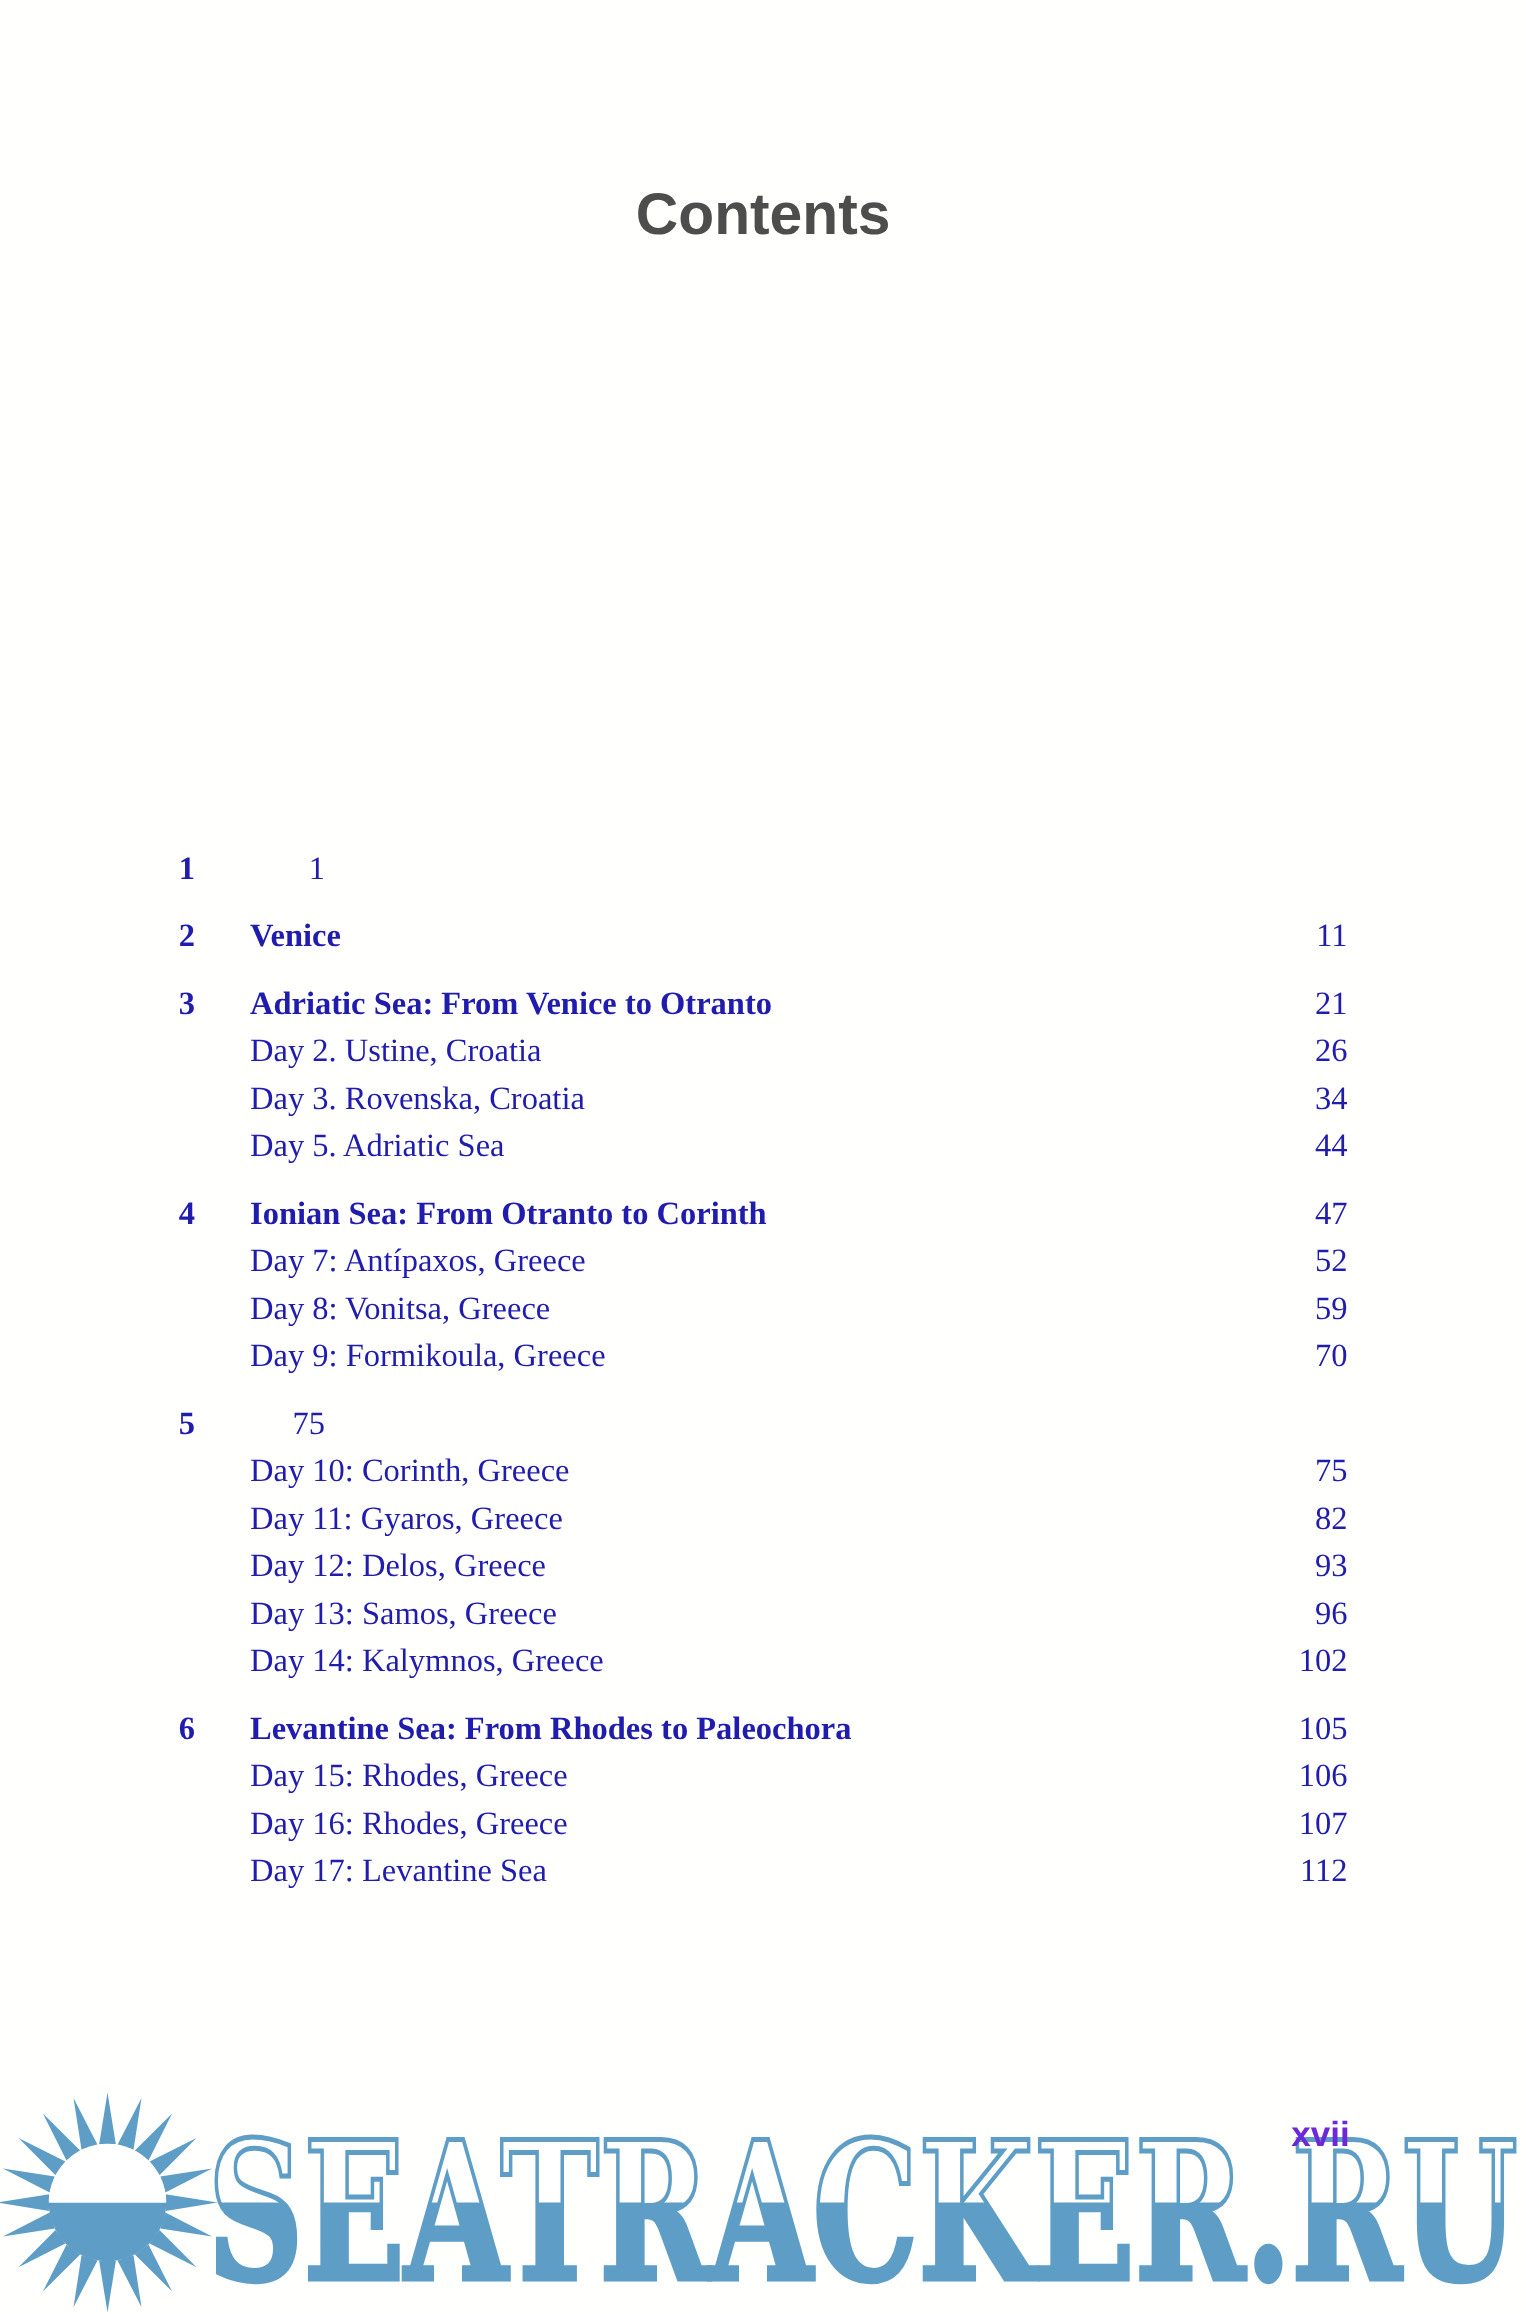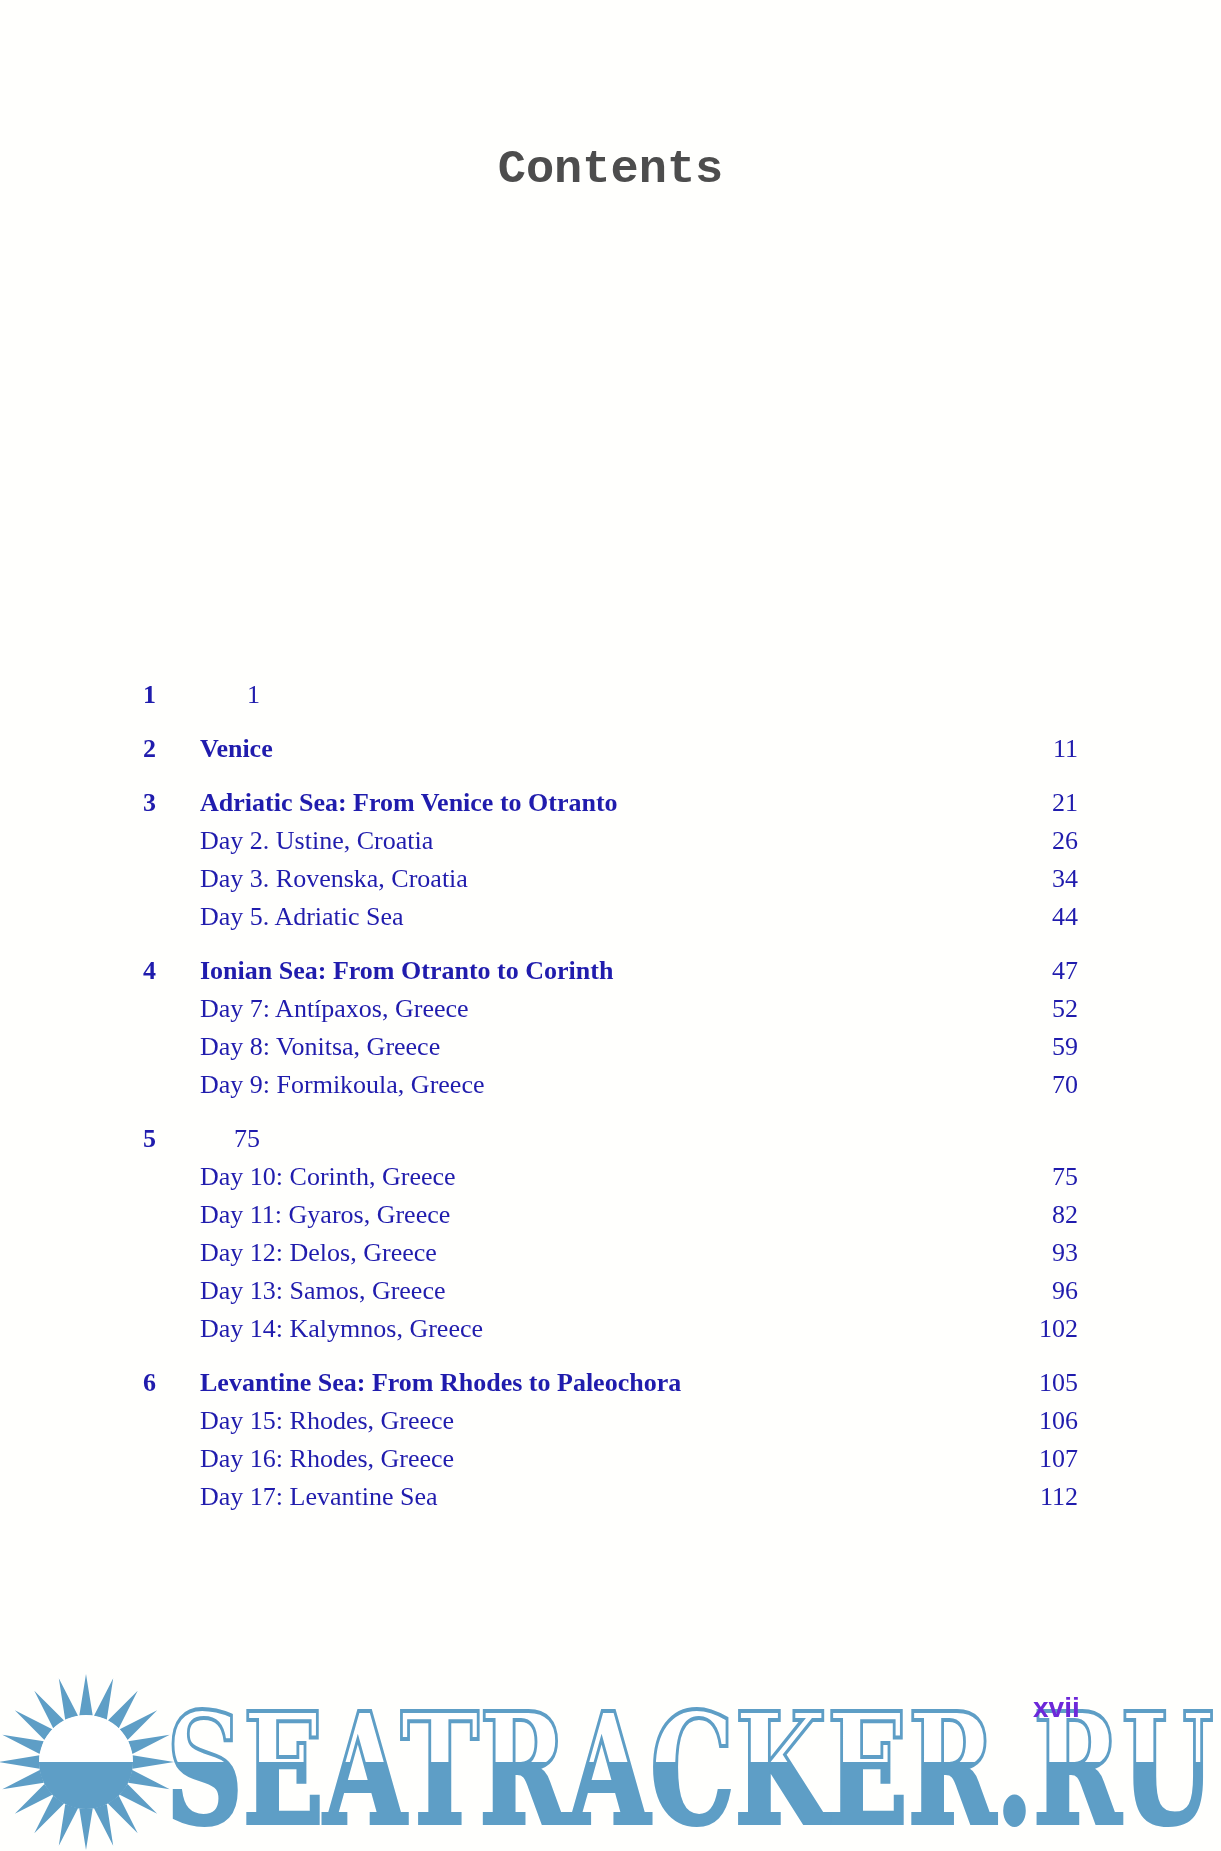--- a/index.html
+++ b/index.html
@@ -13,21 +13,21 @@
     width:1221px;height:1851px;
     background:var(--paper);
     position:relative;
     overflow:hidden;
     font-family:"Liberation Serif", serif;
   }
   .page-title{
     position:absolute;
     top:143px;left:0;right:0;
     text-align:center;
-    font-family:Liberation Mono, monospace;
+    font-family:Liberation Sans, sans-serif;
     font-weight:700;
     font-size:47px;
     color:var(--title-gray);
     letter-spacing:0px;
   }
   .toc{
     position:absolute;
     top:676px;
     left:143px;
     width:935px;

